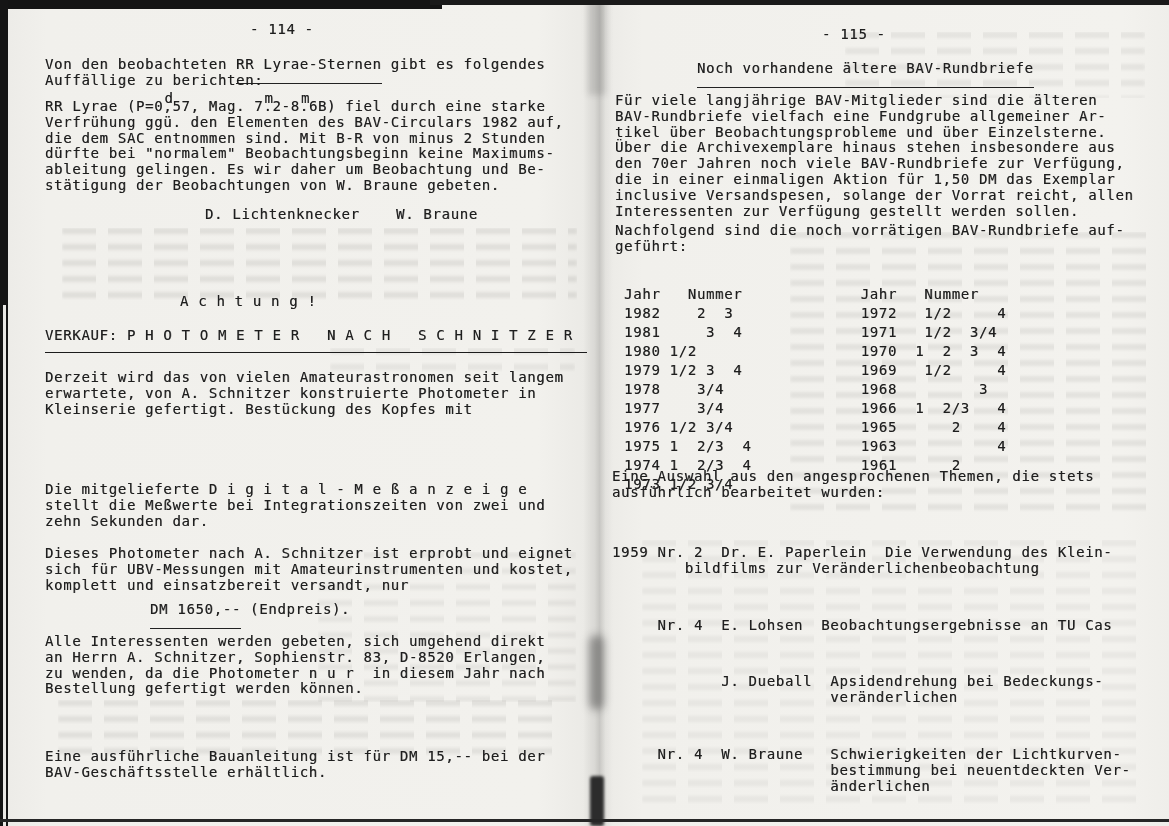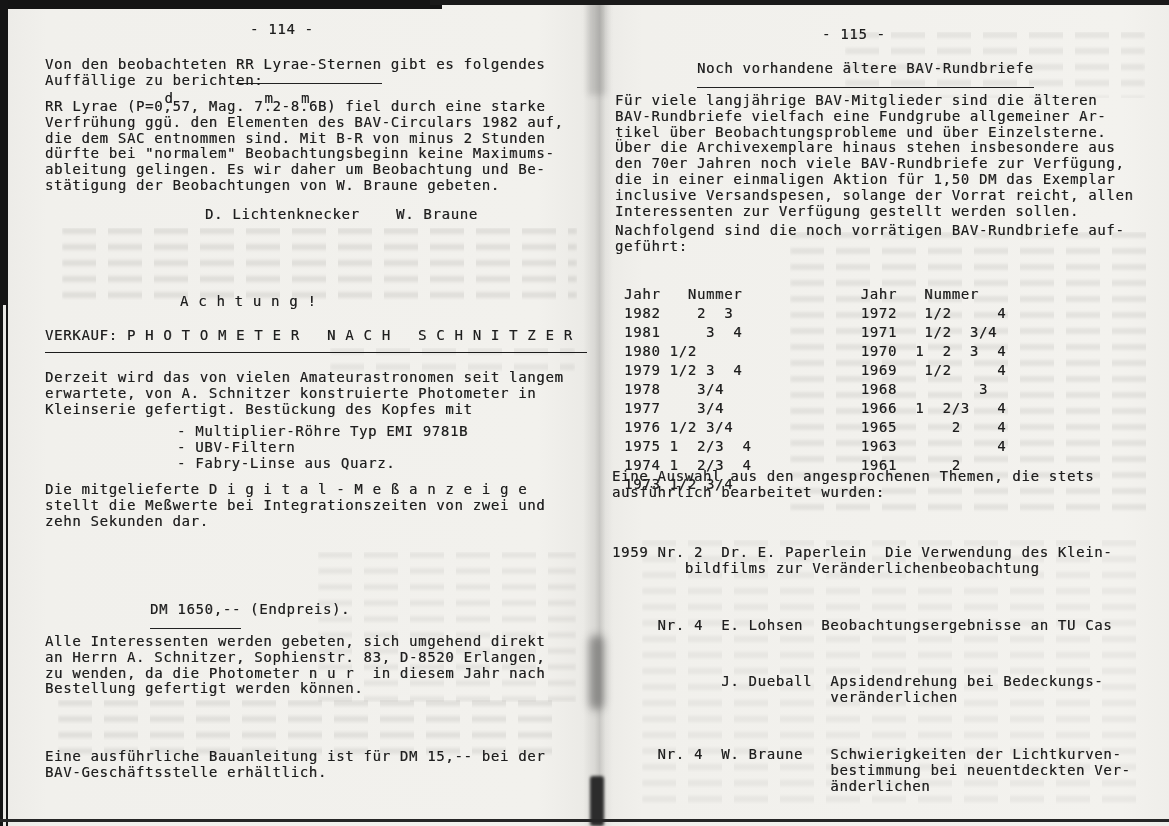--- a/index.html
+++ b/index.html
@@ -73,28 +73,28 @@
   <div class="tw" style="left:205px;top:207px">D. Lichtenknecker    W. Braune</div>
 
   <div class="tw" style="left:180px;top:294px">A c h t u n g !</div>
 
   <div class="tw" style="left:45px;top:328px"><span class="ul-wide">VERKAUF: P H O T O M E T E R   N A C H   S C H N I T Z E R</span></div>
 
   <div class="tw" style="left:45px;top:370px">Derzeit wird das von vielen Amateurastronomen seit langem
 erwartete, von A. Schnitzer konstruierte Photometer in
 Kleinserie gefertigt. Bestückung des Kopfes mit</div>
 
-  <div class="tw" style="left:177px;top:424px">- Multiplier-Röhre Typ EMI 9781B
-- UBV-Filtern
-- Fabry-Linse aus Quarz.</div>
 
   <div class="tw" style="left:45px;top:482px">Die mitgelieferte D i g i t a l - M e ß a n z e i g e
 stellt die Meßwerte bei Integrationszeiten von zwei und
 zehn Sekunden dar.</div>
 
+  <div class="tw" style="left:45px;top:546px">Dieses Photometer nach A. Schnitzer ist erprobt und eignet
+sich für UBV-Messungen mit Amateurinstrumenten und kostet,
+komplett und einsatzbereit versandt, nur</div>
 
   <div class="tw" style="left:150px;top:602px"><span class="ul">DM 1650,--</span><span> (Endpreis).</span></div>
 
   <div class="tw" style="left:45px;top:634px">Alle Interessenten werden gebeten, sich umgehend direkt
 an Herrn A. Schnitzer, Sophienstr. 83, D-8520 Erlangen,
 zu wenden, da die Photometer n u r  in diesem Jahr nach
 Bestellung gefertigt werden können.</div>
 
   <div class="tw" style="left:45px;top:749px">Eine ausführliche Bauanleitung ist für DM 15,-- bei der
 BAV-Geschäftsstelle erhältlich.</div>

